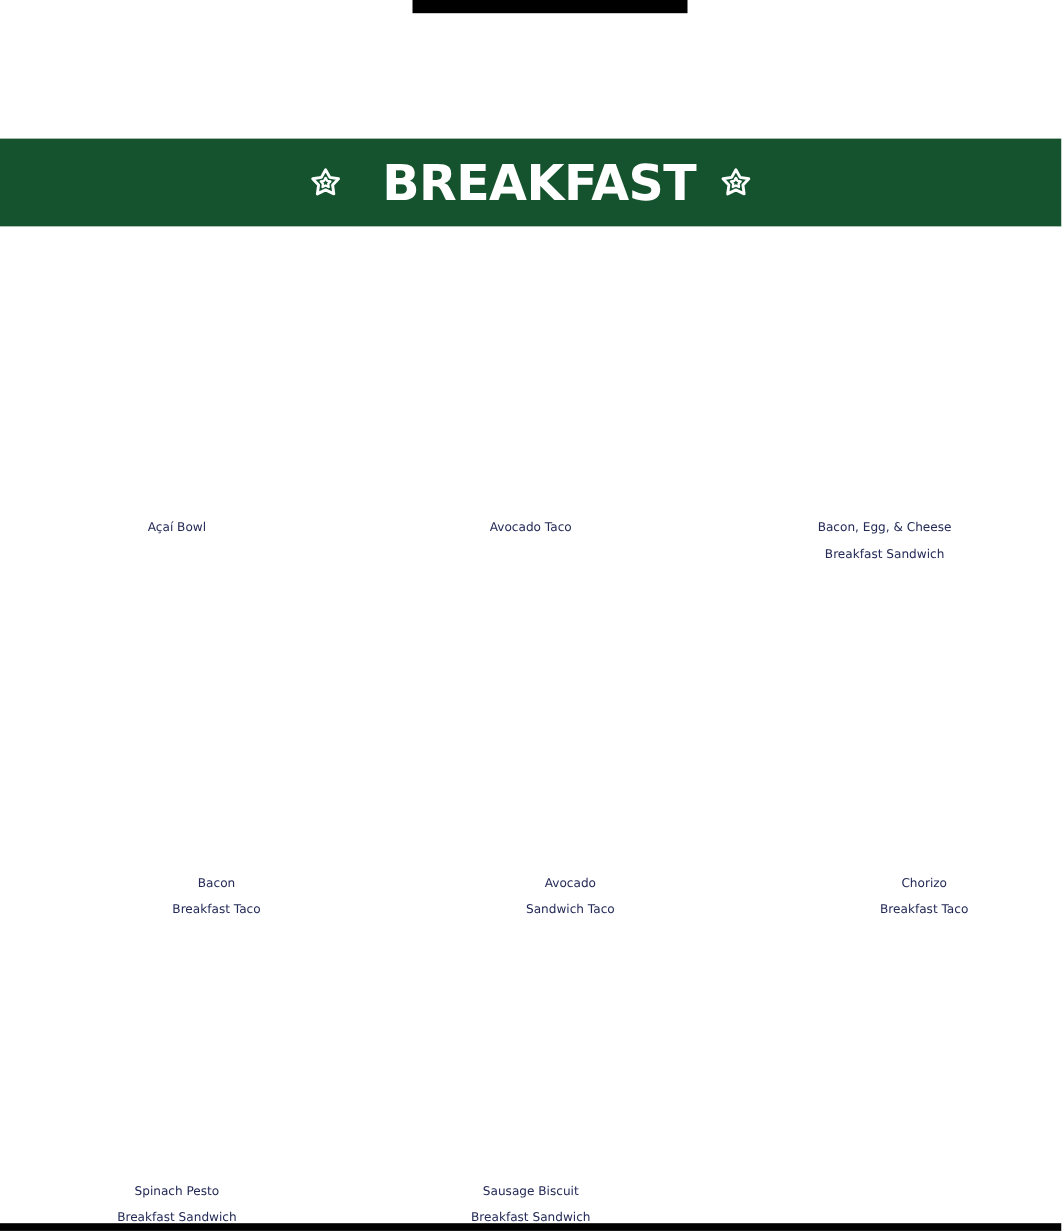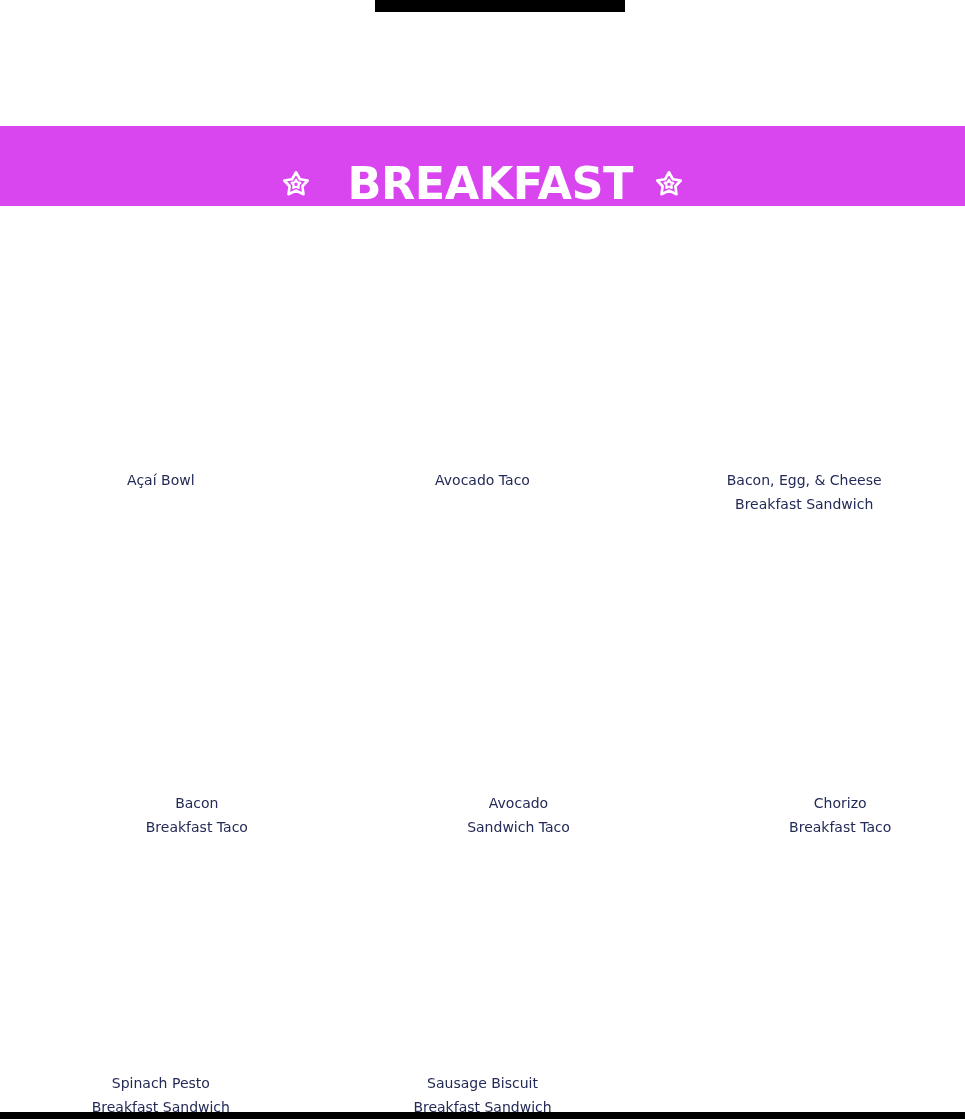--- a/index.html
+++ b/index.html
@@ -26,23 +26,23 @@
     background: #000000;
   }
 
   
   .section-banner {
     position: absolute;
     left: 0;
     top: 126px;
     width: 965px;
     height: 80px;
-    background: #d946ef;
-    display: flex;
-    align-items: flex-end;
+    background: #14532d;
+    display: flex;
+    align-items: center;
     justify-content: center;
   }
   .banner-inner {
     display: flex;
     align-items: center;
     justify-content: center;
     gap: 0;
   }
   .star-icon {
     width: 30px;
@@ -94,21 +94,21 @@
     width: 100%;
     background: #ffffff;
   }
   .menu-row-1 .item-thumb { height: 248px; }
   .menu-row-2 .item-thumb { height: 330px; }
   .menu-row-3 .item-thumb { height: 300px; }
 
   .item-label {
     color: #232a56;
     font-family: "DejaVu Sans", sans-serif;
-    font-size: 14px;
+    font-size: 11px;
     font-weight: 400;
     line-height: 24px;
     text-align: center;
     white-space: pre-line;
     width: 92%;
   }
   .menu-row-1 .item-label { margin-top: 14px; }
   .menu-row-2 .item-label { margin-top: 0px; }
   .menu-row-3 .item-label { margin-top: 0px; }
 

